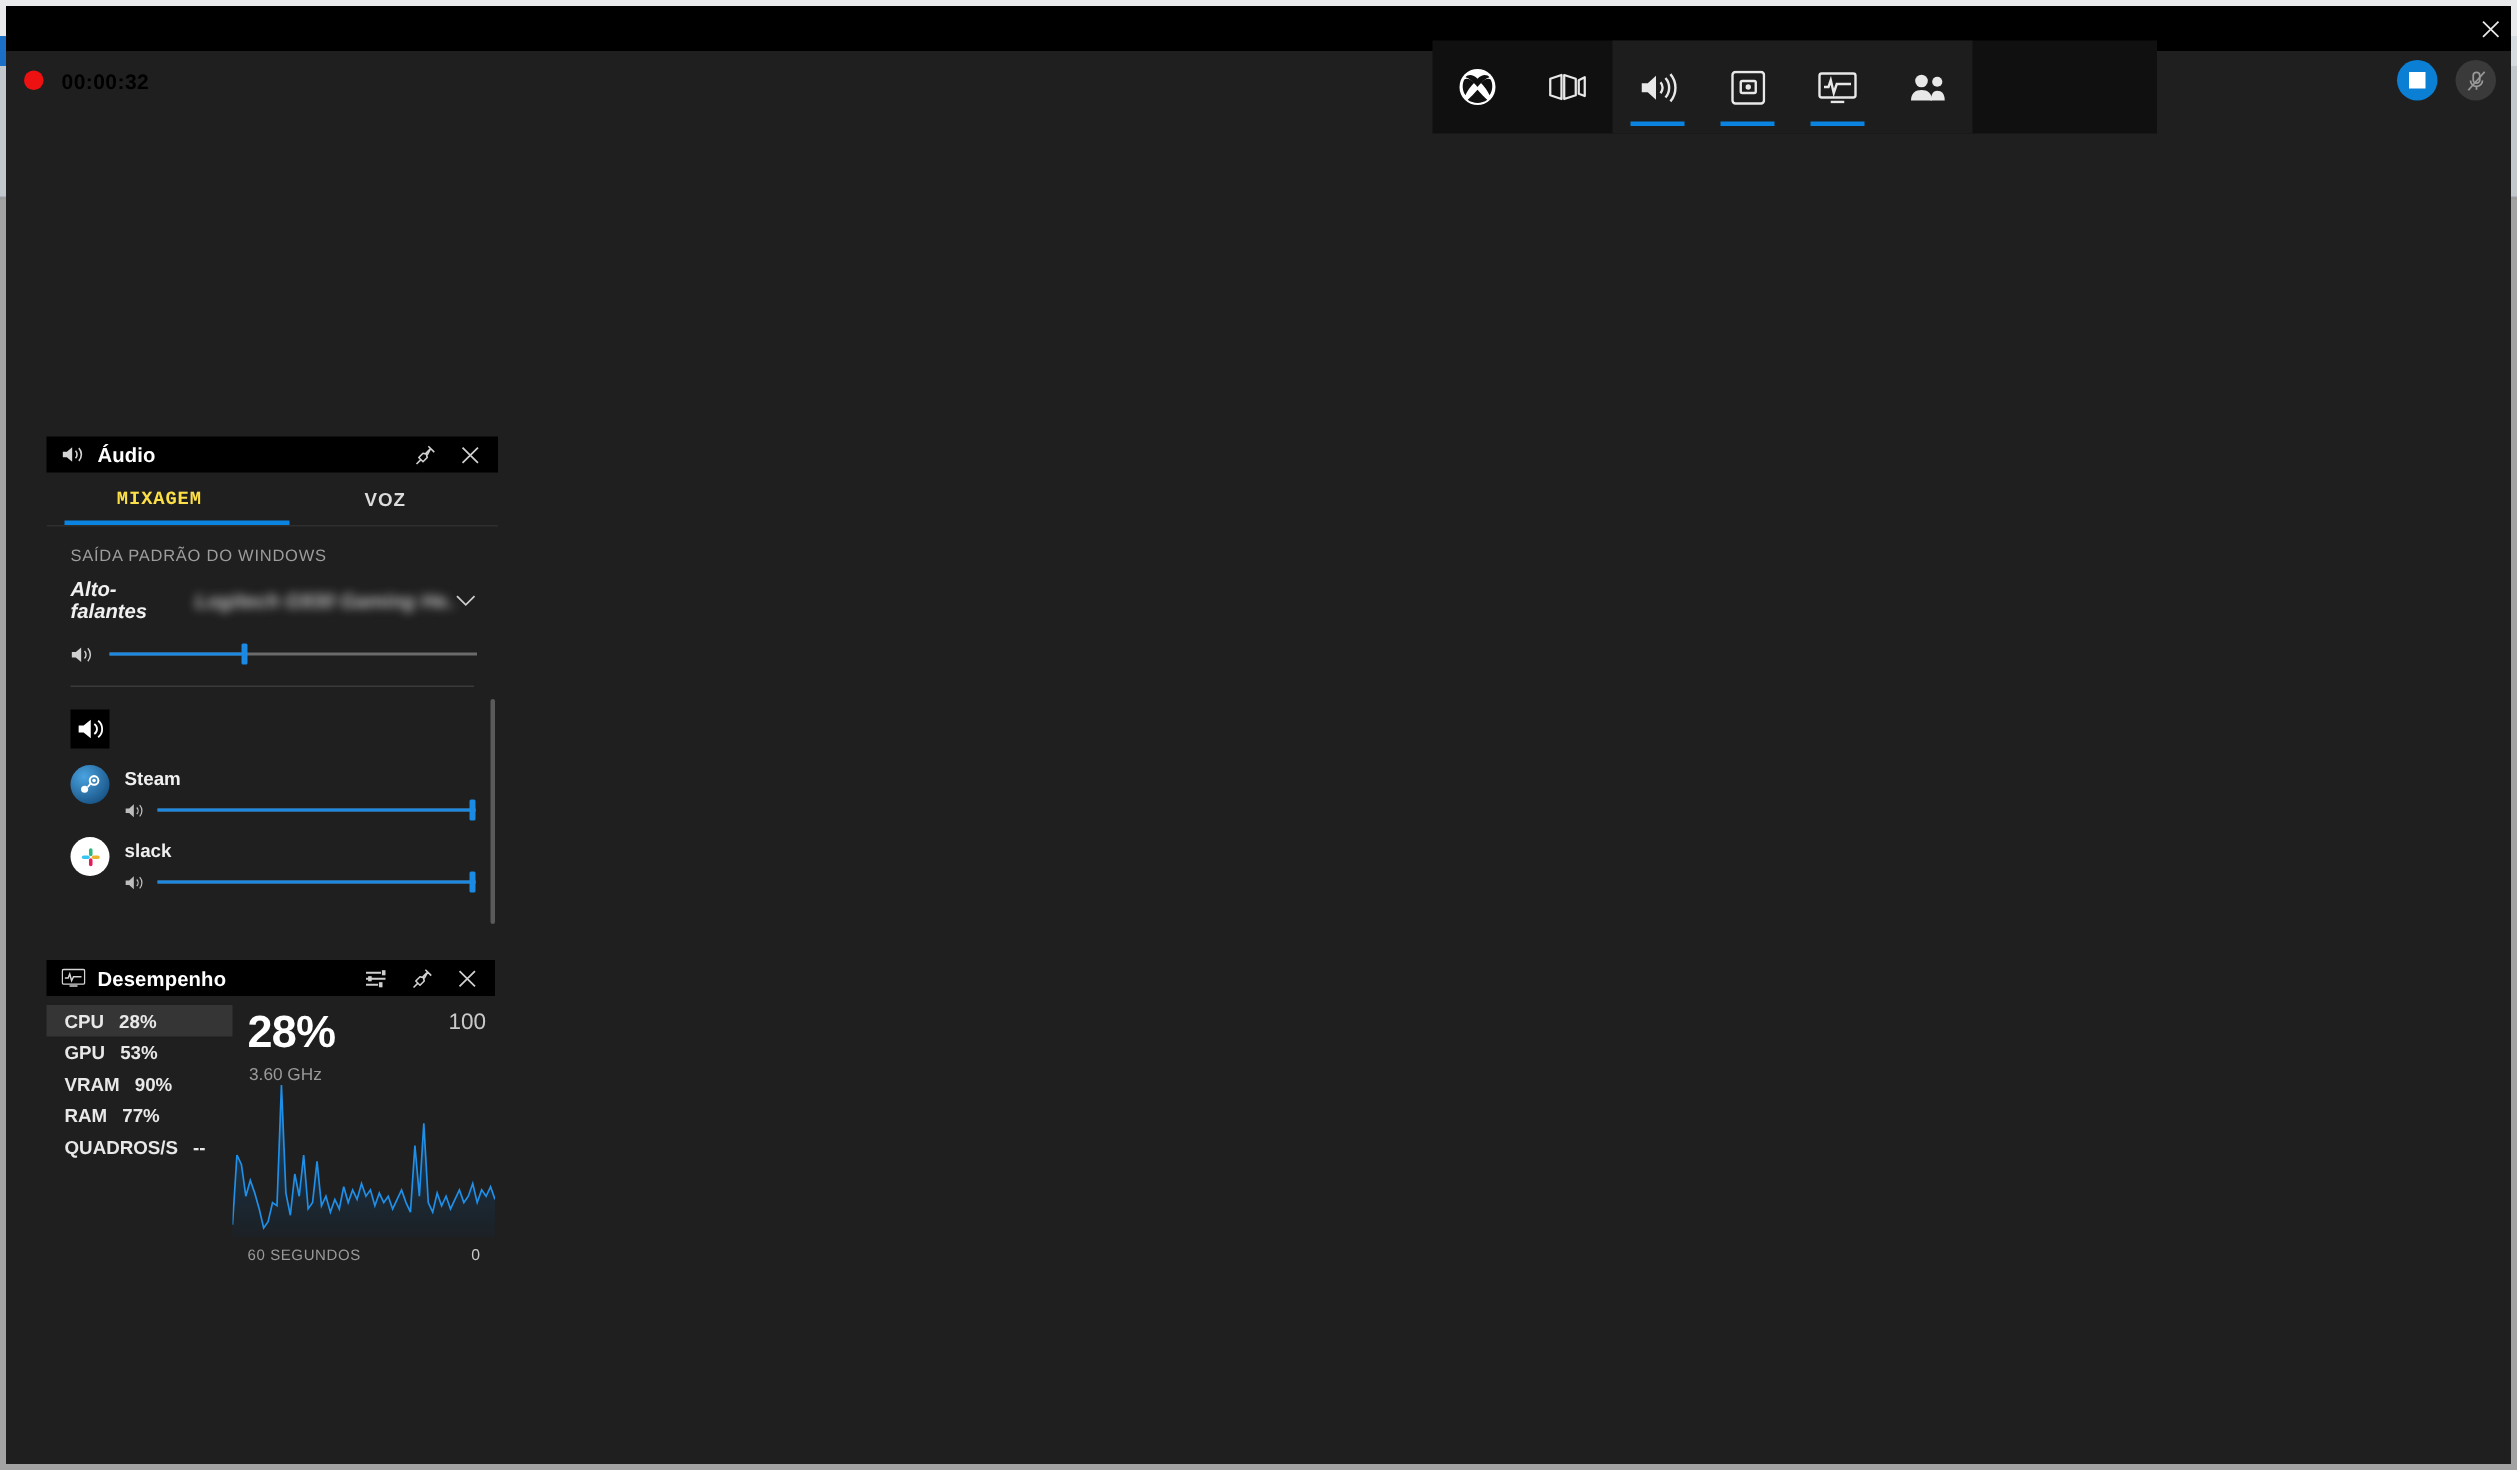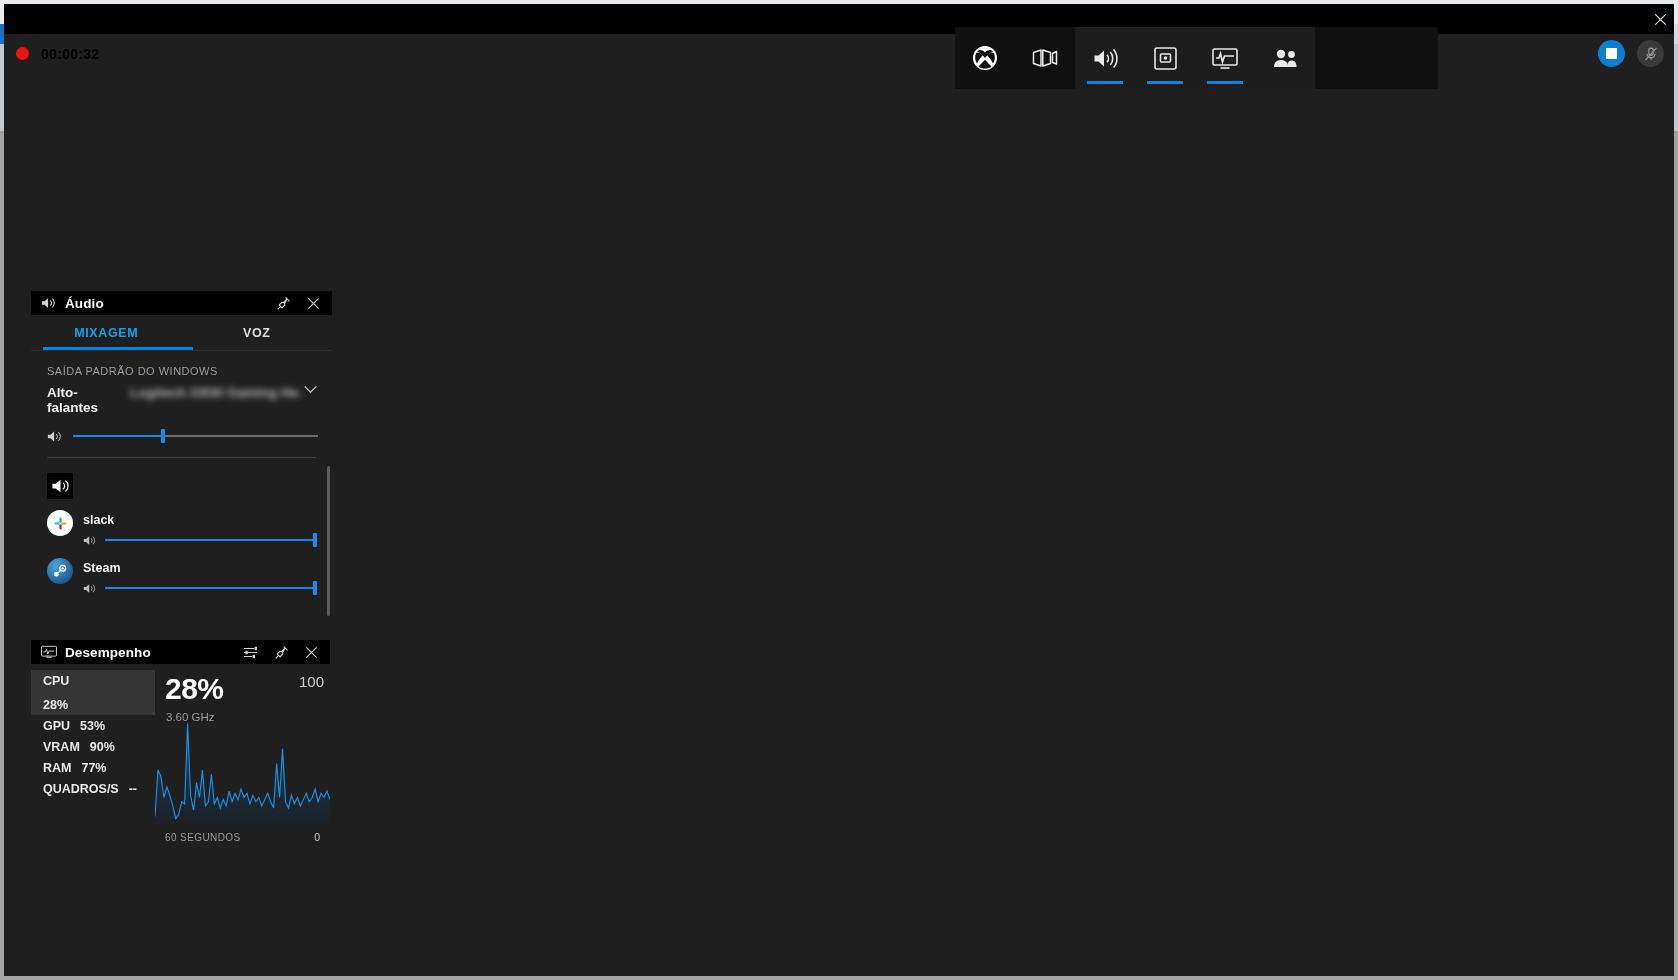--- a/index.html
+++ b/index.html
@@ -143,24 +143,24 @@
   .rec-time { font-size: 14px; font-weight: 700; letter-spacing: .3px; }
   .cs-spacer { flex: 1; }
   .blue-circle { width: 27px; height: 27px; border-radius: 50%; background: #0a7fd4; display:flex; align-items:center; justify-content:center; }
   .blue-circle .sq { width: 11px; height: 11px; background: #fff; }
   .gray-circle { width: 27px; height: 27px; border-radius: 50%; background: #3a3a3a; display:flex; align-items:center; justify-content:center; }
 
   
   #audio { left: 31px; top: 291px; width: 301px; height: 340px; }
   .aud-tabs { display:flex; height: 36px; border-bottom: 1px solid #2e2e2e; position: relative; }
   .aud-tab { flex: 1; display:flex; align-items:center; justify-content:center; font-size: 12.5px; font-weight: 700; letter-spacing: .6px; color:#dcdcdc; }
-  .aud-tab.active { color:#0ea5e9; }
+  .aud-tab.active { color:#fde047;font-family:Liberation Mono, monospace; }
   .aud-underline { position:absolute; bottom:0; left: 12px; width: 150px; height: 3px; background: #0a84e0; }
   .aud-section-label { font-size: 11px; color: #9d9d9d; letter-spacing: .5px; padding: 14px 16px 0; }
-  .aud-device { display:flex; align-items:flex-start; padding: 8px 14px 0 16px; }
+  .aud-device { display:flex; align-items:center; padding: 8px 14px 0 16px; font-style: italic; }
   .aud-device .dev-name { font-size: 13.5px; font-weight: 700; color:#f0f0f0; }
   .aud-device .dev-redacted {
     font-size: 13.5px; font-weight: 700; color:#bdbdbd; margin-left: 4px;
     filter: blur(3.2px); white-space: nowrap; overflow: hidden; max-width: 180px;
   }
   .aud-device .chev { margin-left: auto; opacity:.9; }
   .aud-master { display:flex; align-items:center; gap: 10px; padding: 14px 14px 0 16px; }
   .slider { flex: 1; height: 14px; position: relative; }
   .slider .track { position:absolute; left:0; right:0; top: 6px; height: 2px; background: #6b6b6b; }
   .slider .fill { position:absolute; left:0; top: 6px; height: 2px; background: #1a8ae5; }
@@ -173,21 +173,21 @@
   .aud-row-right { flex: 1; }
   .app-name { font-size: 12.5px; font-weight: 700; color: #f0f0f0; }
   .app-slider-row { display:flex; align-items:center; gap: 8px; margin-top: 5px; }
   .aud-scrollbar { position:absolute; right: 2px; top: 0; width: 3px; height: 150px; background: #5a5a5a; border-radius: 2px; }
 
   
   #desempenho { left: 31px; top: 640px; width: 299px; height: 215px; }
   .perf-body { display:flex; height: 181px; }
   .perf-metrics { width: 124px; padding-top: 6px; }
   .perf-metric { display:flex; gap: 10px; padding: 3.5px 0 3.5px 12px; font-size: 12.5px; font-weight: 700; color: #e8e8e8; }
-  .perf-metric.sel { background: #353535; flex-direction: column; }
+  .perf-metric.sel { background: #353535; }
   .perf-chart { flex: 1; position: relative; }
   .perf-big { position:absolute; left: 10px; top: 8px; font-size: 30px; font-weight: 700; color:#fff; letter-spacing:-.5px; }
   .perf-sub { position:absolute; left: 11px; top: 47px; font-size: 11.5px; color:#9a9a9a; }
   .perf-max { position:absolute; right: 6px; top: 9px; font-size: 15px; color:#c9c9c9; }
   .perf-min { position:absolute; right: 10px; bottom: 2px; font-size: 10.5px; color:#c9c9c9; }
   .perf-axis { position:absolute; left: 10px; bottom: 2px; font-size: 10px; color:#9a9a9a; letter-spacing:.4px; }
   .perf-svg { position:absolute; left: 0; right: 0; bottom: 20px; width: 100%; height: 115px; }
 
   
   #gb-toolbar {
@@ -568,20 +568,48 @@
       <span class="app-ico square" style="background:#000;">
         <svg width="19" height="16" viewBox="0 0 20 16">
               <path d="M1.5 5.5 H5 L10 1.5 V14.5 L5 10.5 H1.5 Z" fill="#fff"></path>
               <path d="M12.5 4.5 A4.2 4.2 0 0 1 12.5 11.5" fill="none" stroke="#fff" stroke-width="1.3"></path>
               <path d="M15.2 2.2 A7.4 7.4 0 0 1 15.2 13.8" fill="none" stroke="#fff" stroke-width="1.3"></path>
             </svg>
       </span>
     </div>
 
     <div class="aud-row">
+      <span class="app-ico" style="background:radial-gradient(circle at 35% 30%, #4aa3e0, #0b3f6e);">
+        <svg width="18" height="18" viewBox="0 0 20 20">
+              <circle cx="13" cy="7" r="3.2" fill="none" stroke="#fff" stroke-width="1.5"></circle>
+              <circle cx="13" cy="7" r="1.3" fill="#fff"></circle>
+              <circle cx="6" cy="13.5" r="2.6" fill="#fff"></circle>
+              <path d="M8.2 12 L11 8.6" stroke="#fff" stroke-width="1.3"></path>
+            </svg>
+      </span>
+      <span class="aud-row-right">
+        <span class="app-name">Steam</span>
+        <span class="app-slider-row">
+          <span>
+            <svg width="14" height="11" viewBox="0 0 18 14">
+                  <path d="M1 5 H4 L8 1.5 V12.5 L4 9 H1 Z" fill="#bdbdbd"></path>
+                  <path d="M10.5 4.2 A4 4 0 0 1 10.5 9.8" fill="none" stroke="#bdbdbd" stroke-width="1.1"></path>
+                  <path d="M13 2.2 A7 7 0 0 1 13 11.8" fill="none" stroke="#bdbdbd" stroke-width="1.1"></path>
+                </svg>
+          </span>
+          <span class="slider" style="width:212px;flex:none;">
+            <span class="track"></span>
+            <span class="fill" style="width:100%"></span>
+            <span class="thumb" style="left:calc(100% - 4px)"></span>
+          </span>
+        </span>
+      </span>
+    </div>
+
+    <div class="aud-row">
       <span class="app-ico" style="background:#fff;">
         <svg width="17" height="17" viewBox="0 0 20 20">
           <rect x="3" y="8.6" width="6.2" height="2.8" rx="1.4" fill="#36c5f0"></rect>
           <rect x="8.6" y="3" width="2.8" height="6.2" rx="1.4" fill="#2eb67d"></rect>
           <rect x="10.8" y="8.6" width="6.2" height="2.8" rx="1.4" fill="#ecb22e"></rect>
           <rect x="8.6" y="10.8" width="2.8" height="6.2" rx="1.4" fill="#e01e5a"></rect>
         </svg>
       </span>
       <span class="aud-row-right">
         <span class="app-name">slack</span>
@@ -594,48 +622,20 @@
                 </svg>
           </span>
           <span class="slider" style="width:212px;flex:none;">
             <span class="track"></span>
             <span class="fill" style="width:100%"></span>
             <span class="thumb" style="left:calc(100% - 4px)"></span>
           </span>
         </span>
       </span>
     </div>
-
-    <div class="aud-row">
-      <span class="app-ico" style="background:radial-gradient(circle at 35% 30%, #4aa3e0, #0b3f6e);">
-        <svg width="18" height="18" viewBox="0 0 20 20">
-              <circle cx="13" cy="7" r="3.2" fill="none" stroke="#fff" stroke-width="1.5"></circle>
-              <circle cx="13" cy="7" r="1.3" fill="#fff"></circle>
-              <circle cx="6" cy="13.5" r="2.6" fill="#fff"></circle>
-              <path d="M8.2 12 L11 8.6" stroke="#fff" stroke-width="1.3"></path>
-            </svg>
-      </span>
-      <span class="aud-row-right">
-        <span class="app-name">Steam</span>
-        <span class="app-slider-row">
-          <span>
-            <svg width="14" height="11" viewBox="0 0 18 14">
-                  <path d="M1 5 H4 L8 1.5 V12.5 L4 9 H1 Z" fill="#bdbdbd"></path>
-                  <path d="M10.5 4.2 A4 4 0 0 1 10.5 9.8" fill="none" stroke="#bdbdbd" stroke-width="1.1"></path>
-                  <path d="M13 2.2 A7 7 0 0 1 13 11.8" fill="none" stroke="#bdbdbd" stroke-width="1.1"></path>
-                </svg>
-          </span>
-          <span class="slider" style="width:212px;flex:none;">
-            <span class="track"></span>
-            <span class="fill" style="width:100%"></span>
-            <span class="thumb" style="left:calc(100% - 4px)"></span>
-          </span>
-        </span>
-      </span>
-    </div>
   </div>
 </div>
 
 <div class="gb-widget" id="desempenho">
   <div class="gb-title">
     <span class="t-ico">
       <svg width="16" height="14" viewBox="0 0 18 14">
             <rect x="0.6" y="0.6" width="16.8" height="11" rx="1" fill="none" stroke="#e6e6e6" stroke-width="1.1"></rect>
             <path d="M2.5 7 H5 L6.2 4 L7.6 9 L9 6 H15" stroke="#e6e6e6" stroke-width="1.1" fill="none"></path>
             <path d="M6 13 H12" stroke="#e6e6e6" stroke-width="1.1"></path>

